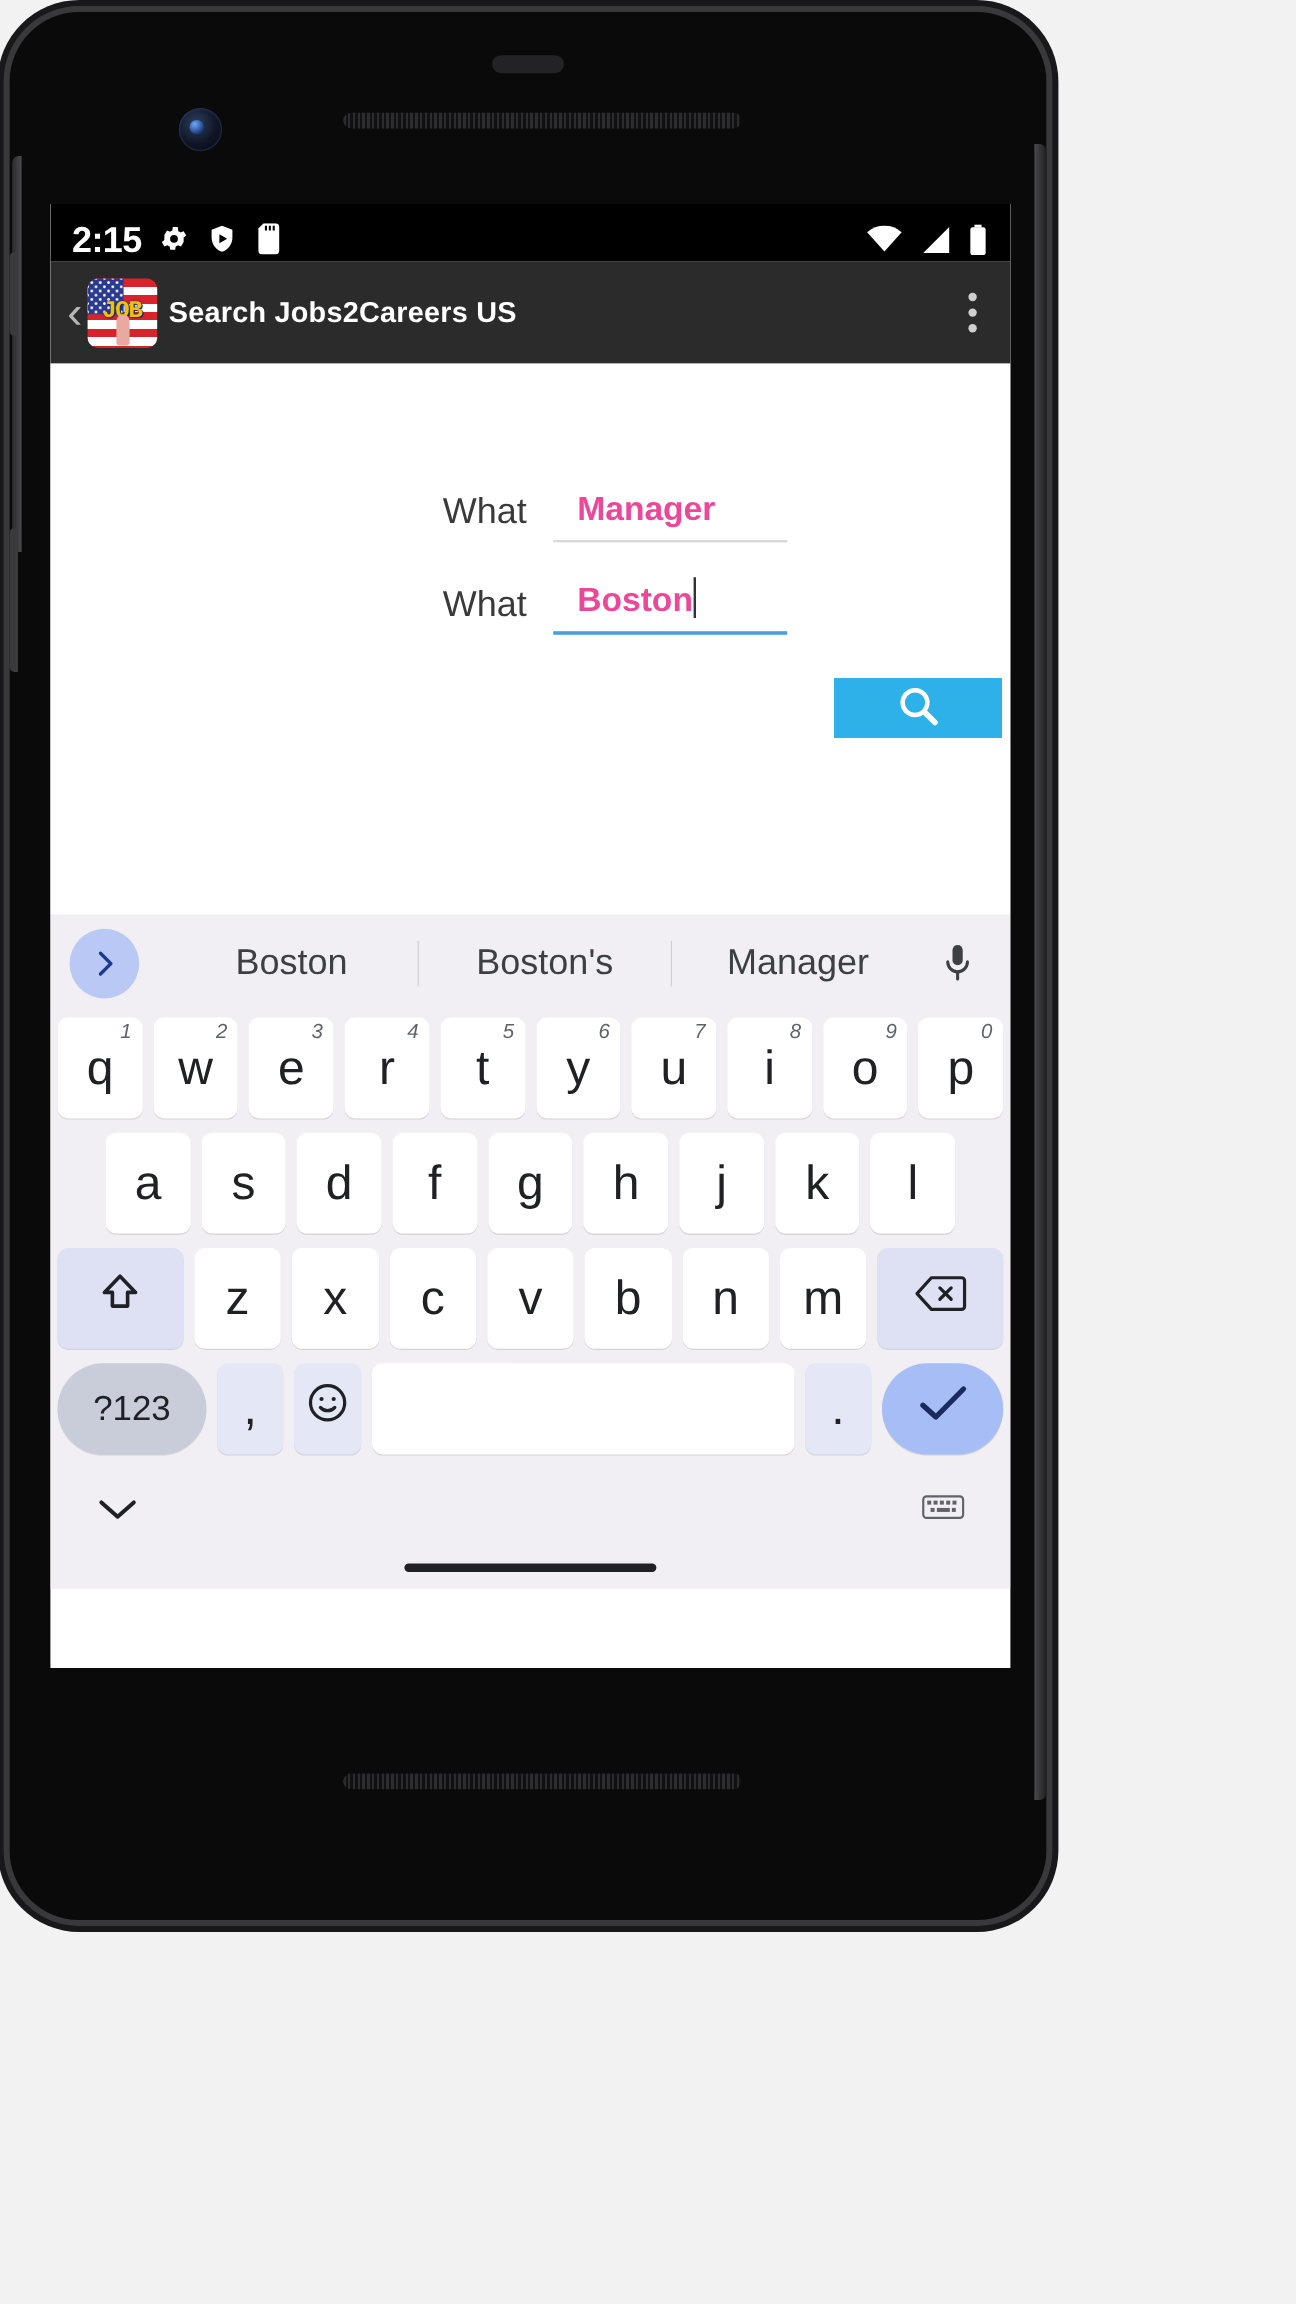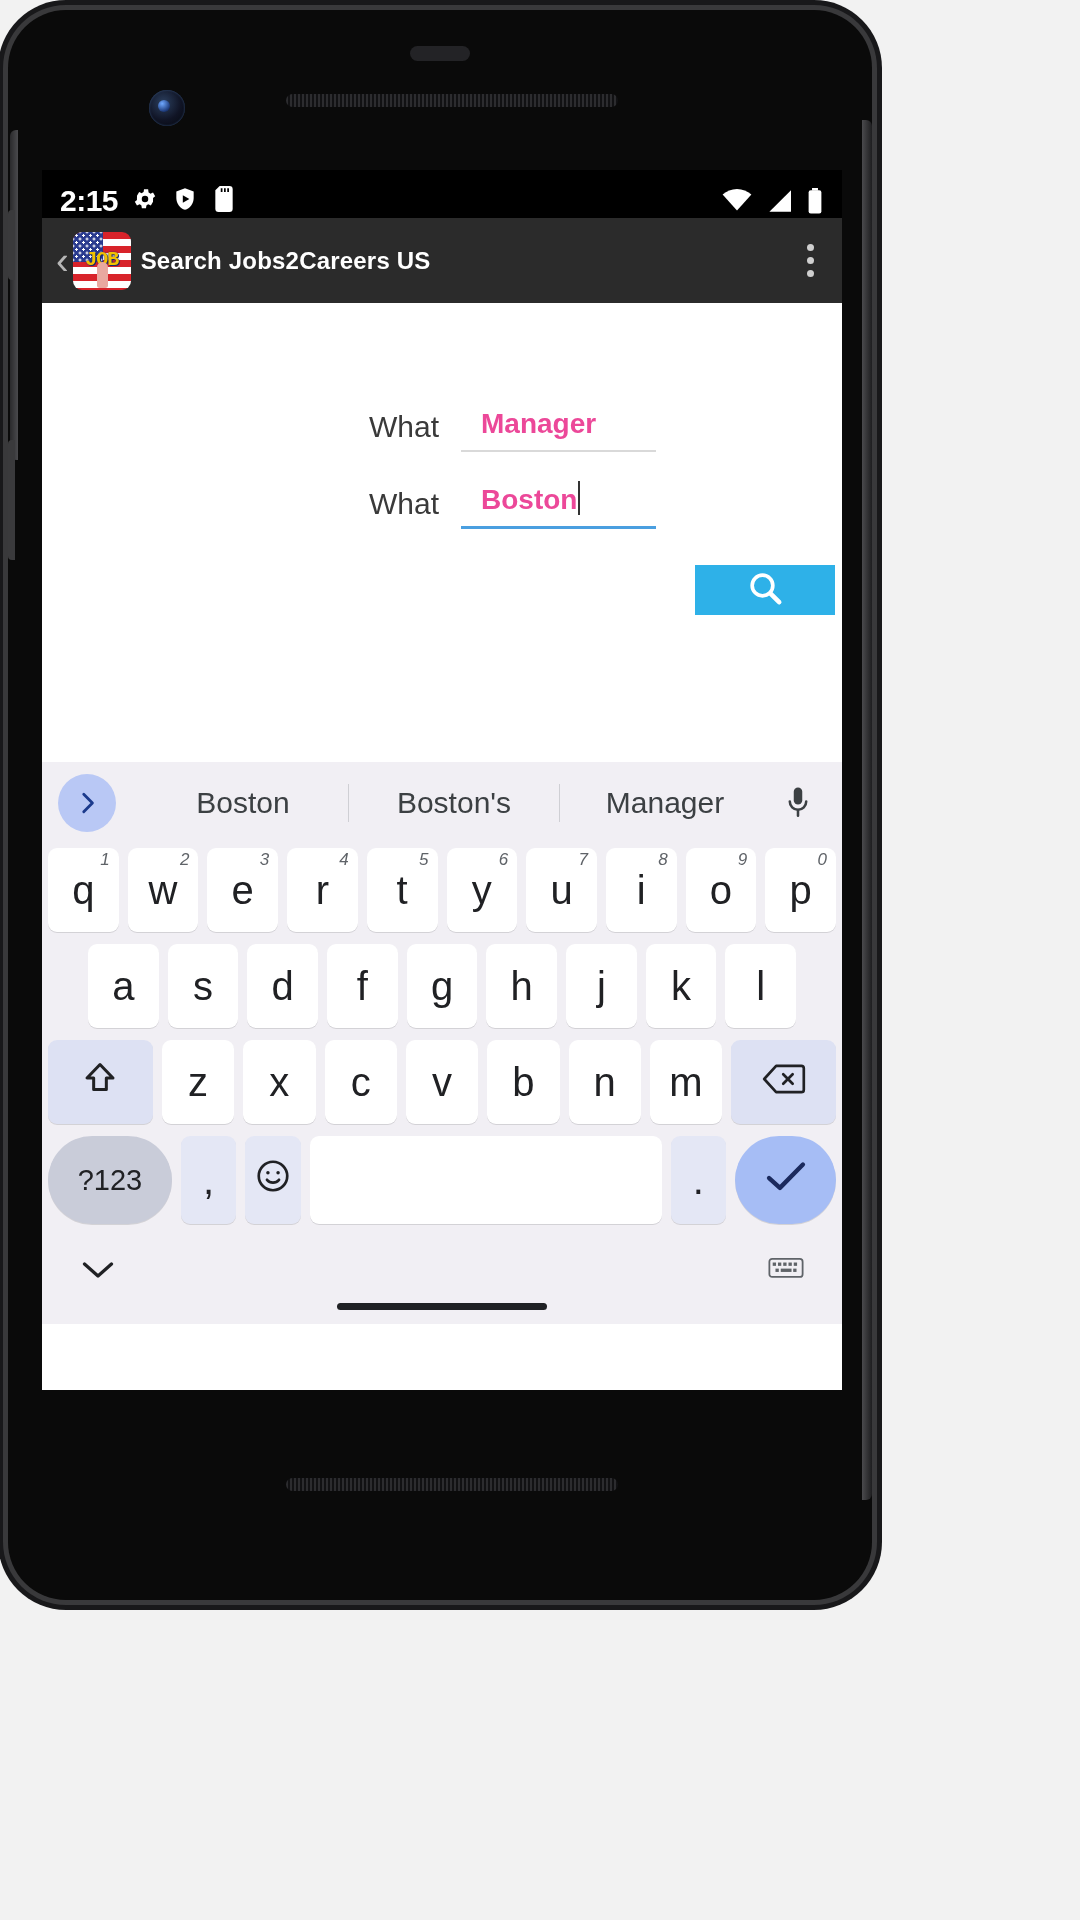--- a/index.html
+++ b/index.html
@@ -170,21 +170,21 @@
   }
   .key .num {
     position:absolute; top: 2px; right: 9px; font-size: 17px; color:#5f6368;
   }
   .krow.r2 { padding: 0 46px; }
   .key.mod { background:#dde1f3; flex: 1.45 1 0; }
   .key.sym { background:#c9ccd9; flex: 1.9 1 0; border-radius: 44px; font-size: 29px; color:#202124; }
   .key.narrow { flex: .85 1 0; background:#e4e7f5; }
   .key.space { flex: 5.4 1 0; background:#ffffff; }
   .key.enter { background:#a6bdf5; flex: 1.55 1 0; border-radius: 44px; }
-  .krow.r4 .key { height: 88px; }
+  .krow.r4 .key { height: 76px; }
 
   .kb-bottom { height: 72px; display:flex; align-items:center; justify-content:space-between; padding: 0 38px; }
   .navpill { position:absolute; left:50%; transform:translateX(-50%); bottom: 14px; width: 210px; height: 7px; background:#202124; border-radius: 4px; }
 </style>
 </head>
 <body>
 
 <div id="root">
 
   <div class="device-outer">

